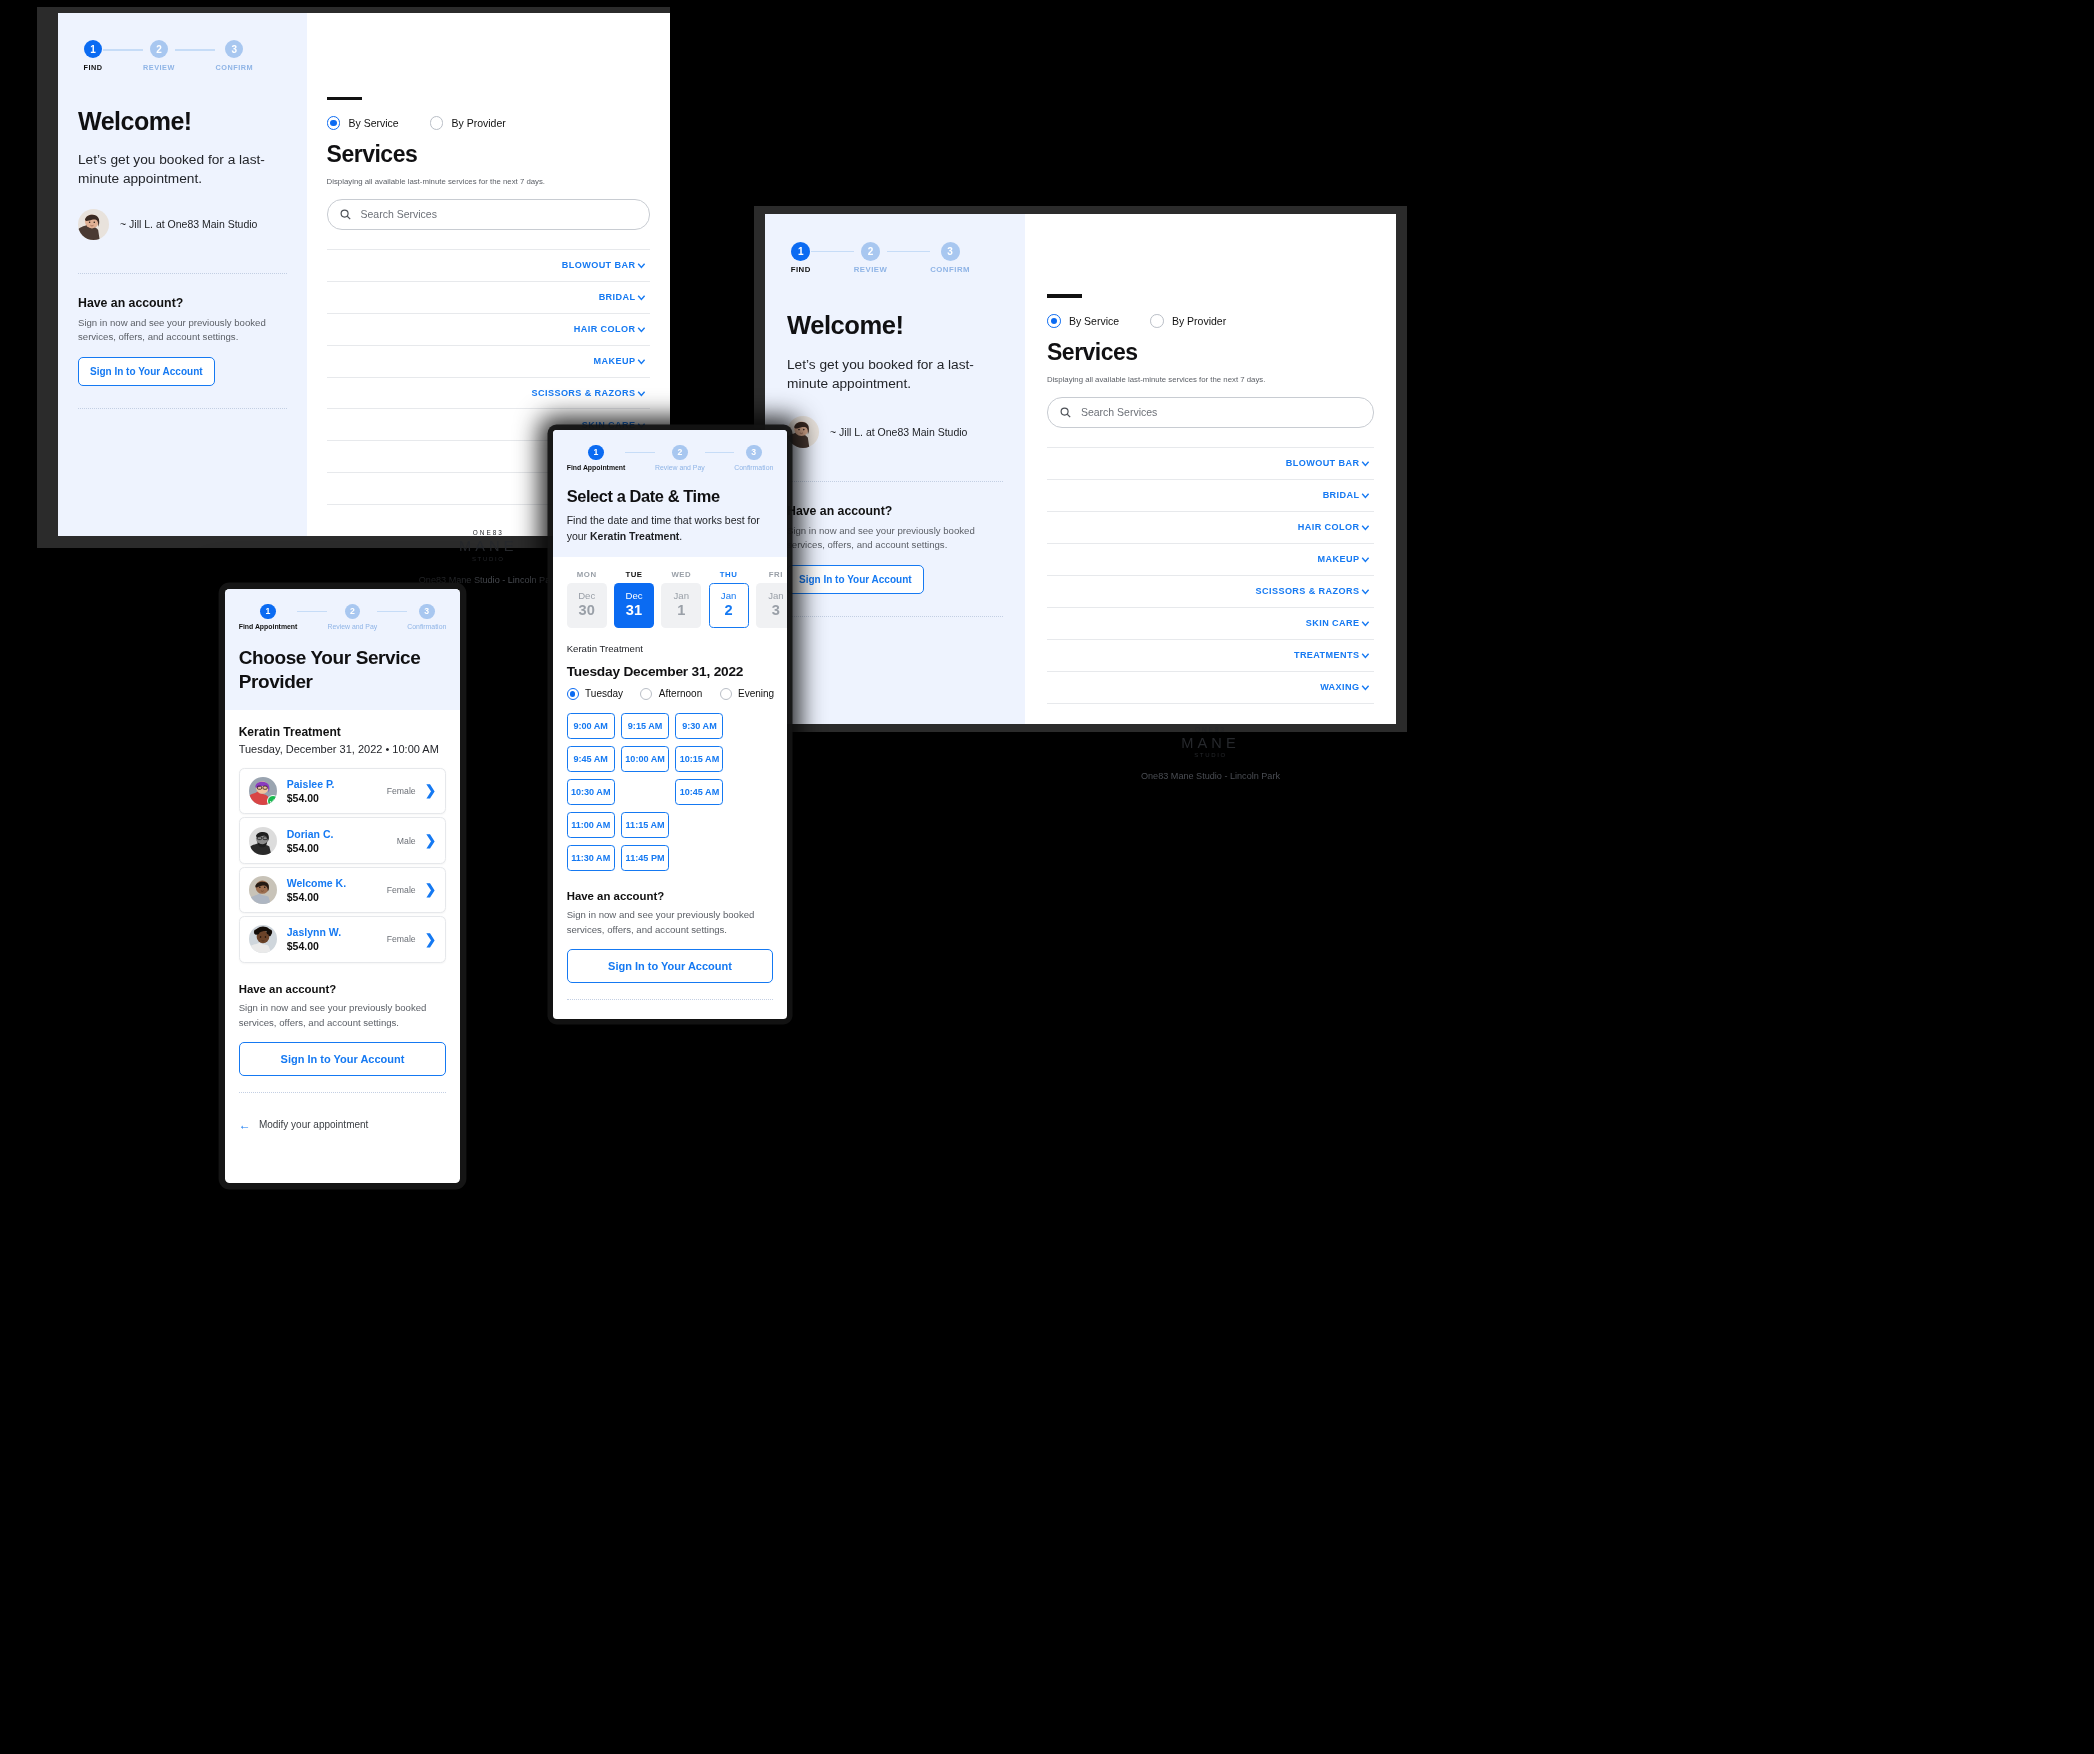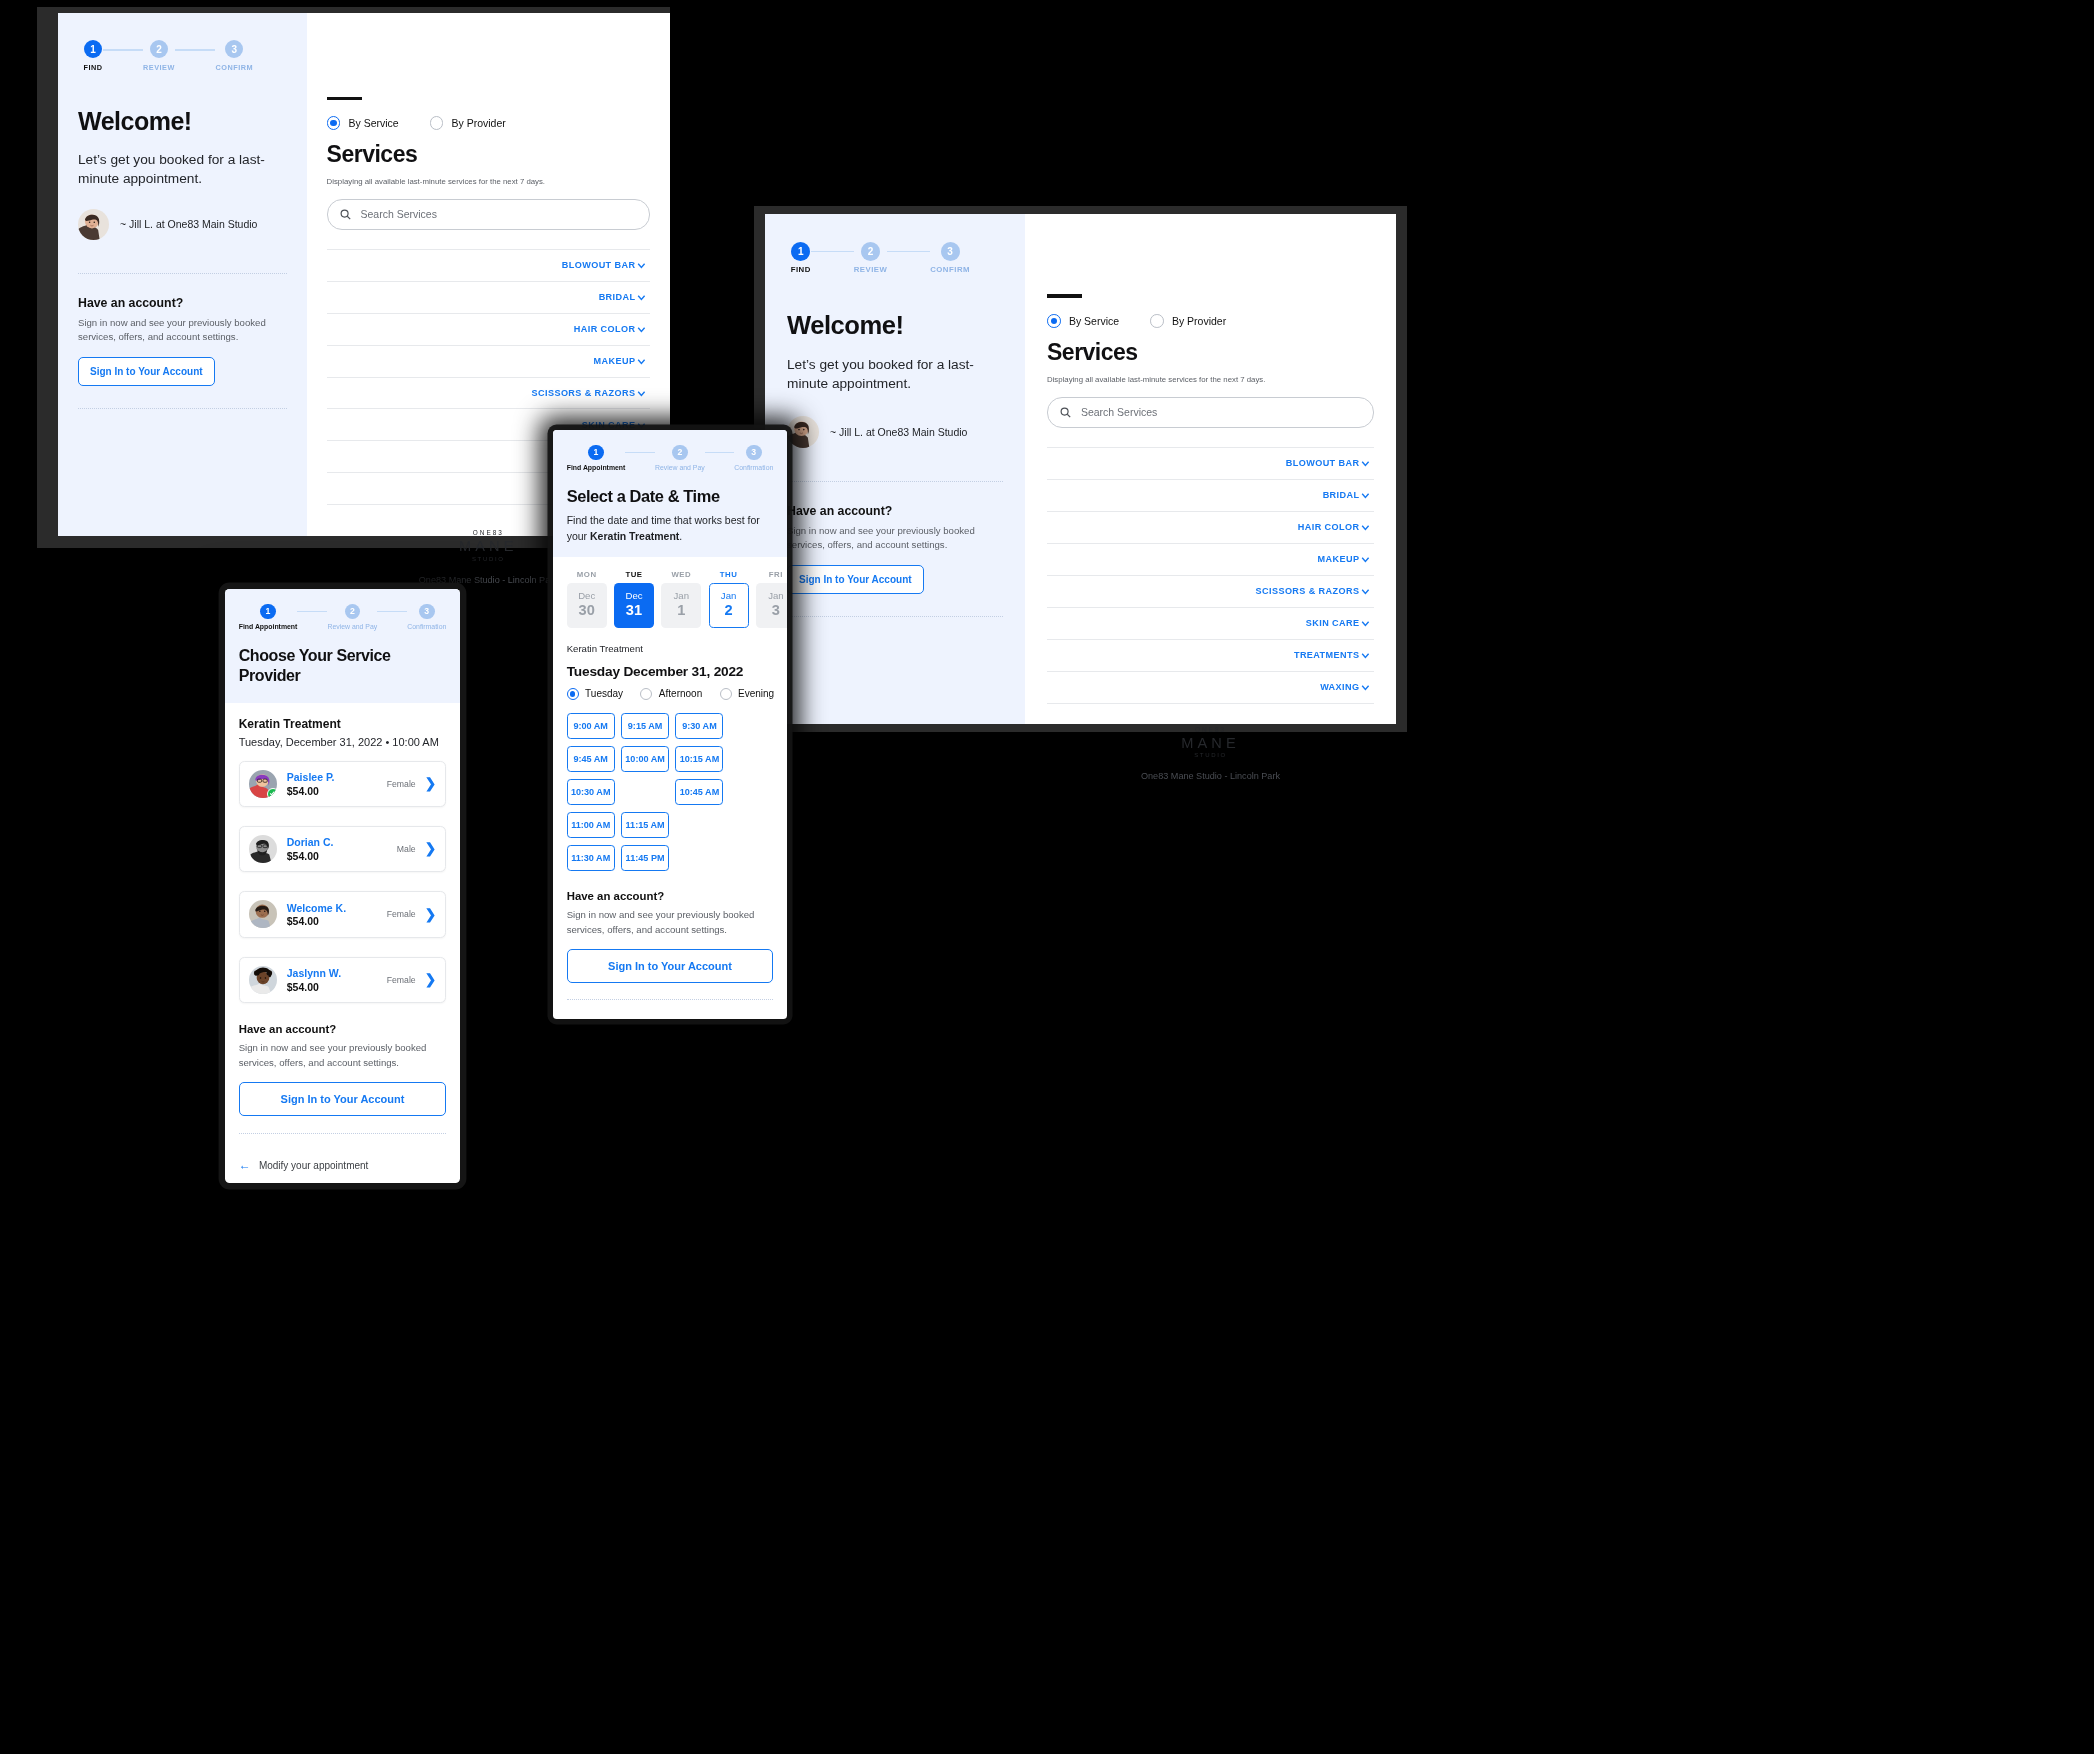--- a/index.html
+++ b/index.html
@@ -214,26 +214,26 @@
     background:#fff; border-radius:4.6px;
     box-shadow: 0 0 0 6.4px rgba(22,22,22,.94), 0 0 27.4px 14.6px rgba(0,0,0,.9);
     overflow:hidden;
   }
   #phone .hdr { background:#eef3fe; padding:14.6px 13.7px 16.4px 13.7px; }
   #phone .stepper { width:100%; }
   #phone .step .bubble { width:15.5px; height:15.5px; font-size:8.7px; }
   #phone .step .slabel { font-size:6.9px; margin-top:3.7px; font-weight:400; letter-spacing:0; }
   #phone .step.active .slabel { font-weight:700; }
   #phone .step-line { height:1.4px; margin-top:7.3px; }
-  #phone .h1 { font-size:16px; font-weight:800; color:#101012; margin-top:16.4px; line-height:1.25; letter-spacing:-0.4px; }
+  #phone .h1 { font-size:19px; font-weight:800; color:#101012; margin-top:16.4px; line-height:1.25; letter-spacing:-0.4px; }
 
   #phone .body { padding:14.6px 13.7px 0 13.7px; }
   #phone .svc-name { font-size:12px; font-weight:700; color:#111; }
   #phone .svc-date { font-size:11px; color:#24262b; margin-top:4.6px; }
-  .prov-list { margin-top:12.8px; display:flex; flex-direction:column; gap:19px; }
+  .prov-list { margin-top:12.8px; display:flex; flex-direction:column; gap:3px; }
   .prov {
     border:0.9px solid #e6e8eb; border-radius:5.5px; background:#fff;
     display:flex; align-items:center; padding:8.2px 9.1px; cursor:pointer;
     box-shadow:0 0.9px 1.8px rgba(0,0,0,.04);
   }
   .prov .pav { width:28px; height:28px; border-radius:50%; overflow:hidden; position:relative; flex:0 0 auto; }
   .prov .pav svg { display:block; width:100%; height:100%; }
   .prov .badge {
     position:absolute; right:-1.8px; bottom:-1.8px; width:12px; height:12px;
     border-radius:50%; background:#18b94e; border:1.8px solid #fff;

